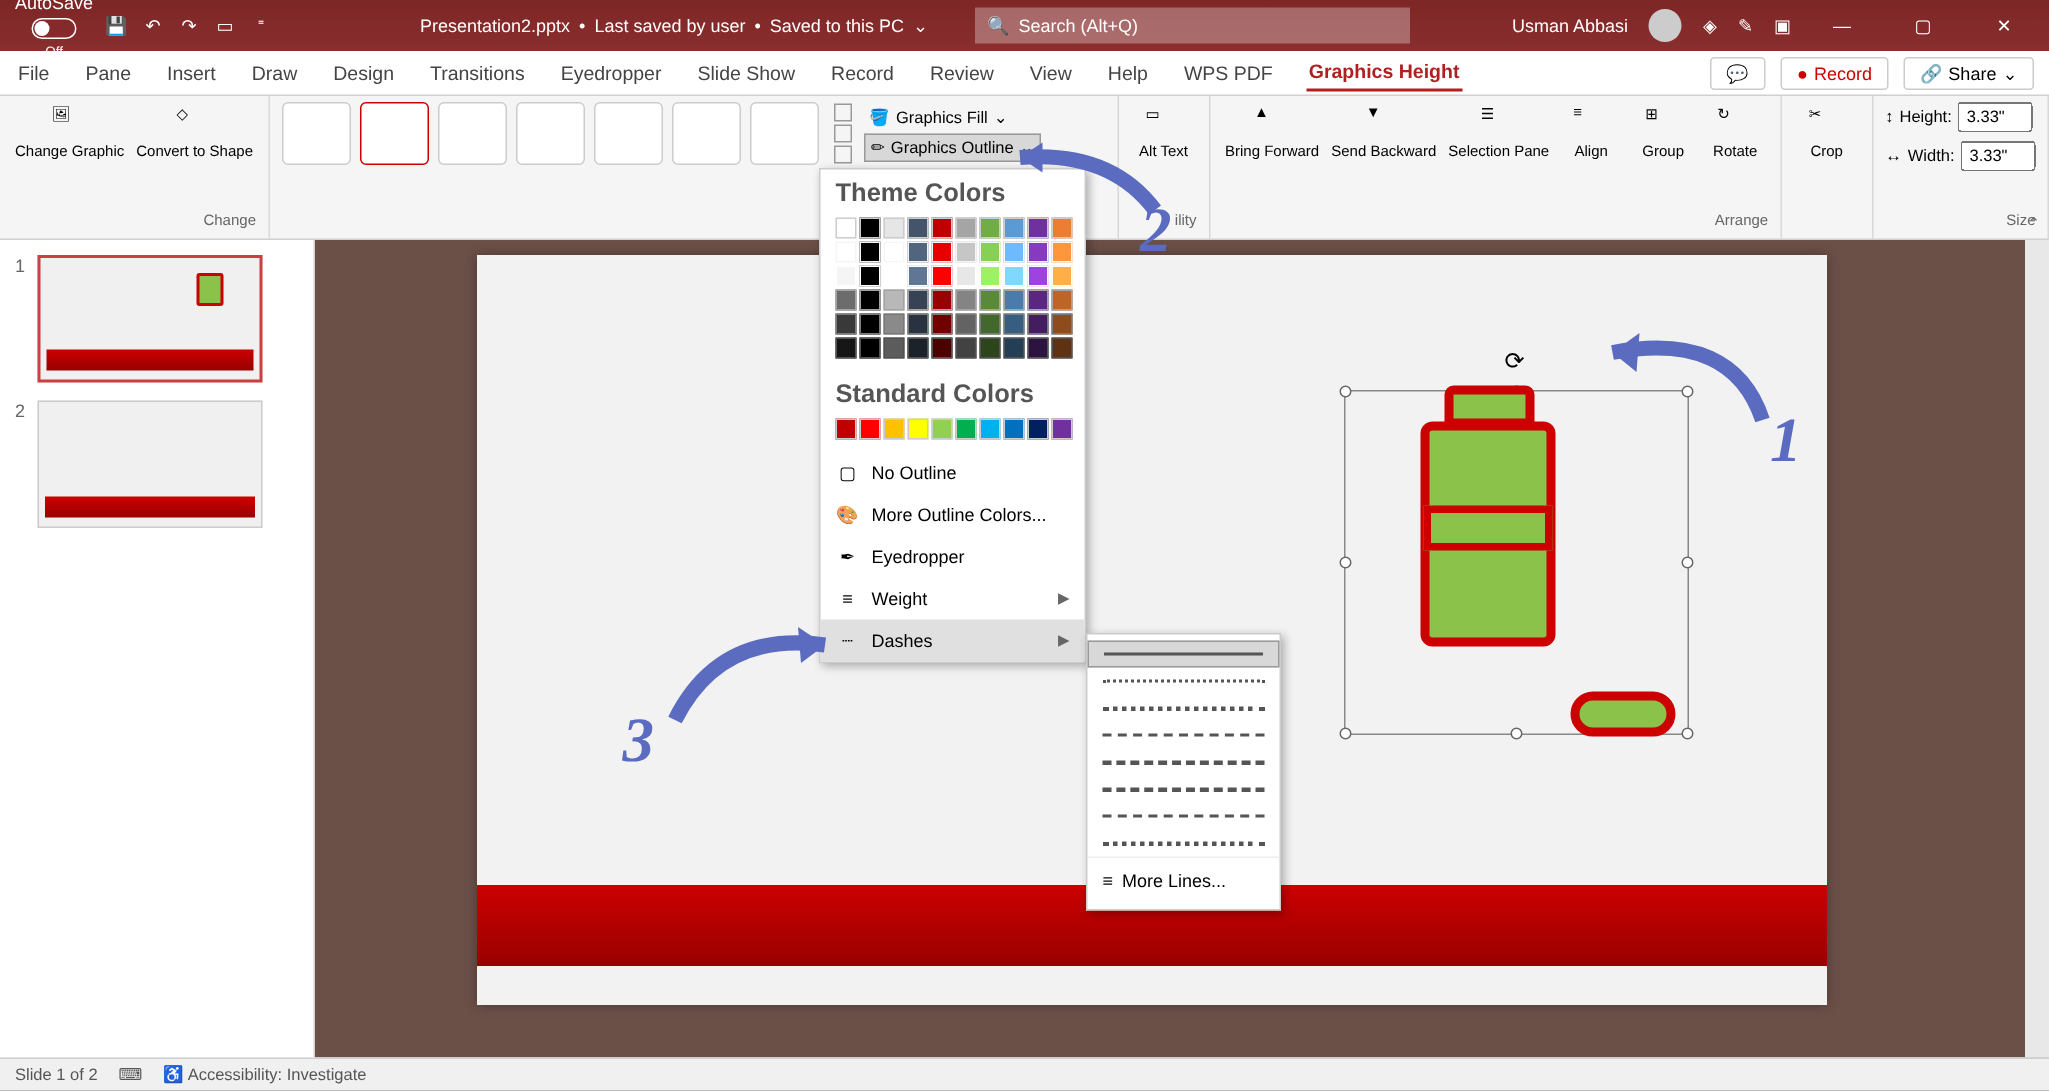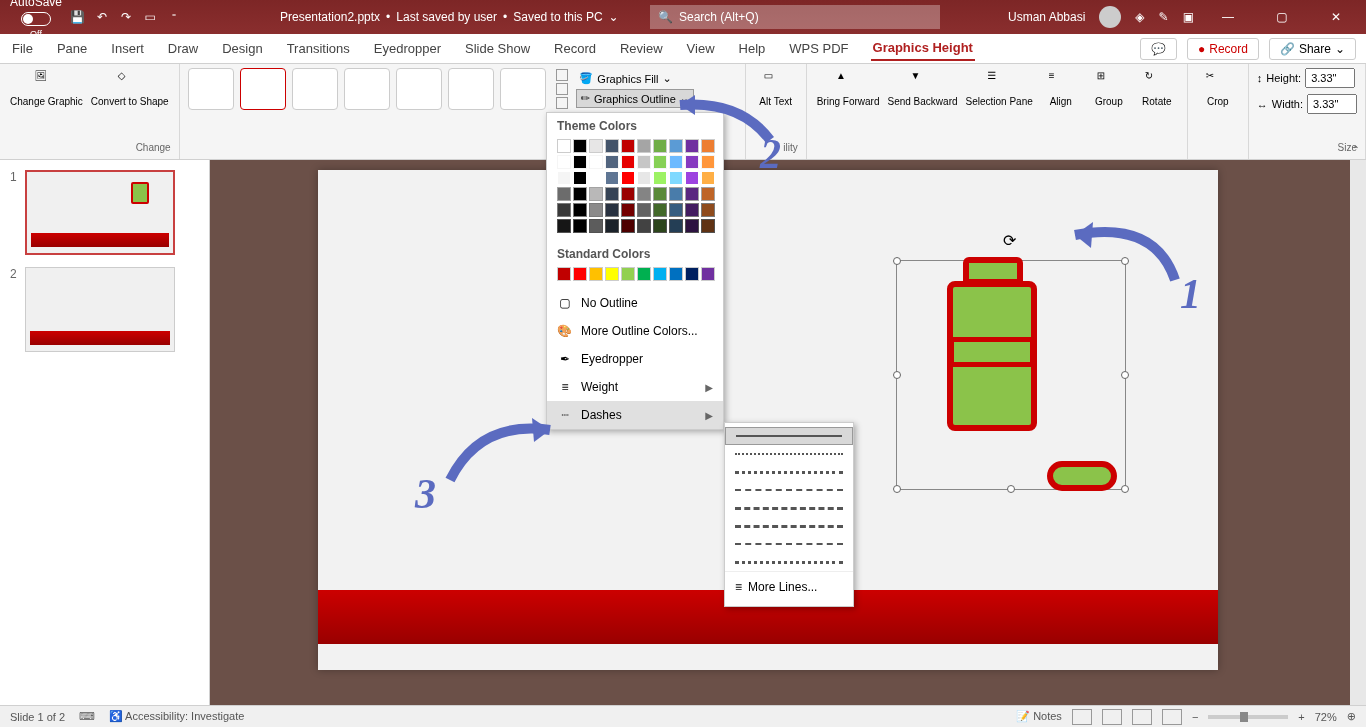--- a/index.html
+++ b/index.html
@@ -71,21 +71,21 @@
 .medicine-icon { position: absolute; top: 20px; left: 50px; width: 130px; height: 190px; }
 .bottle { width: 90px; height: 150px; background: #8bc34a; border: 6px solid #c00; border-radius: 8px; position: relative; }
 .bottle-cap { position: absolute; top: -30px; left: 10px; width: 60px; height: 28px; background: #8bc34a; border: 6px solid #c00; border-radius: 6px 6px 0 0; }
 .bottle-label { position: absolute; top: 50px; left: -4px; width: 86px; height: 30px; background: #8bc34a; border: 5px solid #c00; }
 .pill { position: absolute; bottom: -20px; right: -40px; width: 70px; height: 30px; background: #8bc34a; border: 6px solid #c00; border-radius: 16px; }
 
 .vscroll { position: absolute; right: 0; top: 0; width: 16px; height: 100%; background: #e8e8e8; }
 
 
 .outline-dropdown { position: absolute; left: 546px; top: 112px; width: 178px; background: #fff; border: 1px solid #ccc; box-shadow: 2px 2px 6px rgba(0,0,0,0.3); z-index: 100; font-size: 12px; }
-.dd-section { padding: 6px 10px 4px; font-weight: 600; color: #555; font-size: 12px; }
+.dd-section { padding: 6px 10px 4px; font-weight: 600; color: #555; font-size: 17px; }
 .color-grid { display: grid; grid-template-columns: repeat(10, 14px); gap: 2px; padding: 2px 10px 8px; }
 .color-sw { width: 14px; height: 14px; border: 1px solid #ccc; cursor: pointer; }
 .dd-item { padding: 6px 10px; display: flex; align-items: center; gap: 8px; cursor: pointer; }
 .dd-item:hover, .dd-item.hovered { background: #e0e0e0; }
 .dd-item .arrow { margin-left: auto; color: #666; font-size: 10px; }
 .dd-icon { width: 16px; height: 16px; display: flex; align-items: center; justify-content: center; }
 
 .dashes-submenu { position: absolute; left: 724px; top: 422px; width: 130px; background: #fff; border: 1px solid #ccc; box-shadow: 2px 2px 6px rgba(0,0,0,0.3); z-index: 101; padding: 4px 0; }
 .dash-opt { height: 18px; display: flex; align-items: center; padding: 0 10px; cursor: pointer; }
 .dash-opt.sel { background: #d8d8d8; border: 1px solid #999; }
@@ -235,20 +235,21 @@
         </div>
       <div class="ribbon-vbtn">
           <div class="icon">⊞</div>
           <span>Group</span>
         </div>
       <div class="ribbon-vbtn">
           <div class="icon">↻</div>
           <span>Rotate</span>
         </div>
     </div>
+    <div class="ribbon-group-label">Arrange</div>
   </div>
   <div class="ribbon-group">
     <div class="ribbon-btns">
         <div class="ribbon-vbtn">
           <div class="icon">✂</div>
           <span>Crop</span>
         </div>
       </div>
     <div class="ribbon-group-label"></div>
   </div>
@@ -459,25 +460,13 @@
 <svg class="anno-arrow" style="left:440px;top:410px;width:120px;height:80px">
     <path d="M10,70 Q40,10 110,20" stroke="#5b6bc0" stroke-width="10" fill="none"></path>
     <polygon points="110,20 92,8 94,32" fill="#5b6bc0"></polygon>
   </svg>
 <div class="anno-num" style="left:415px;top:470px">3</div>
 
 <div class="statusbar">
   <span>Slide 1 of 2</span>
   <span>⌨</span>
   <span>♿ <span>Accessibility: Investigate</span></span>
-  <div class="statusbar-right">
-    <span>📝 <span>Notes</span></span>
-    <div class="view-btn"></div>
-    <div class="view-btn"></div>
-    <div class="view-btn"></div>
-    <div class="view-btn"></div>
-    <span>−</span>
-    <div class="zoom-slider"></div>
-    <span>+</span>
-    <span>72%</span>
-    <span>⊕</span>
-  </div>
 </div>
 
 </body></html>

